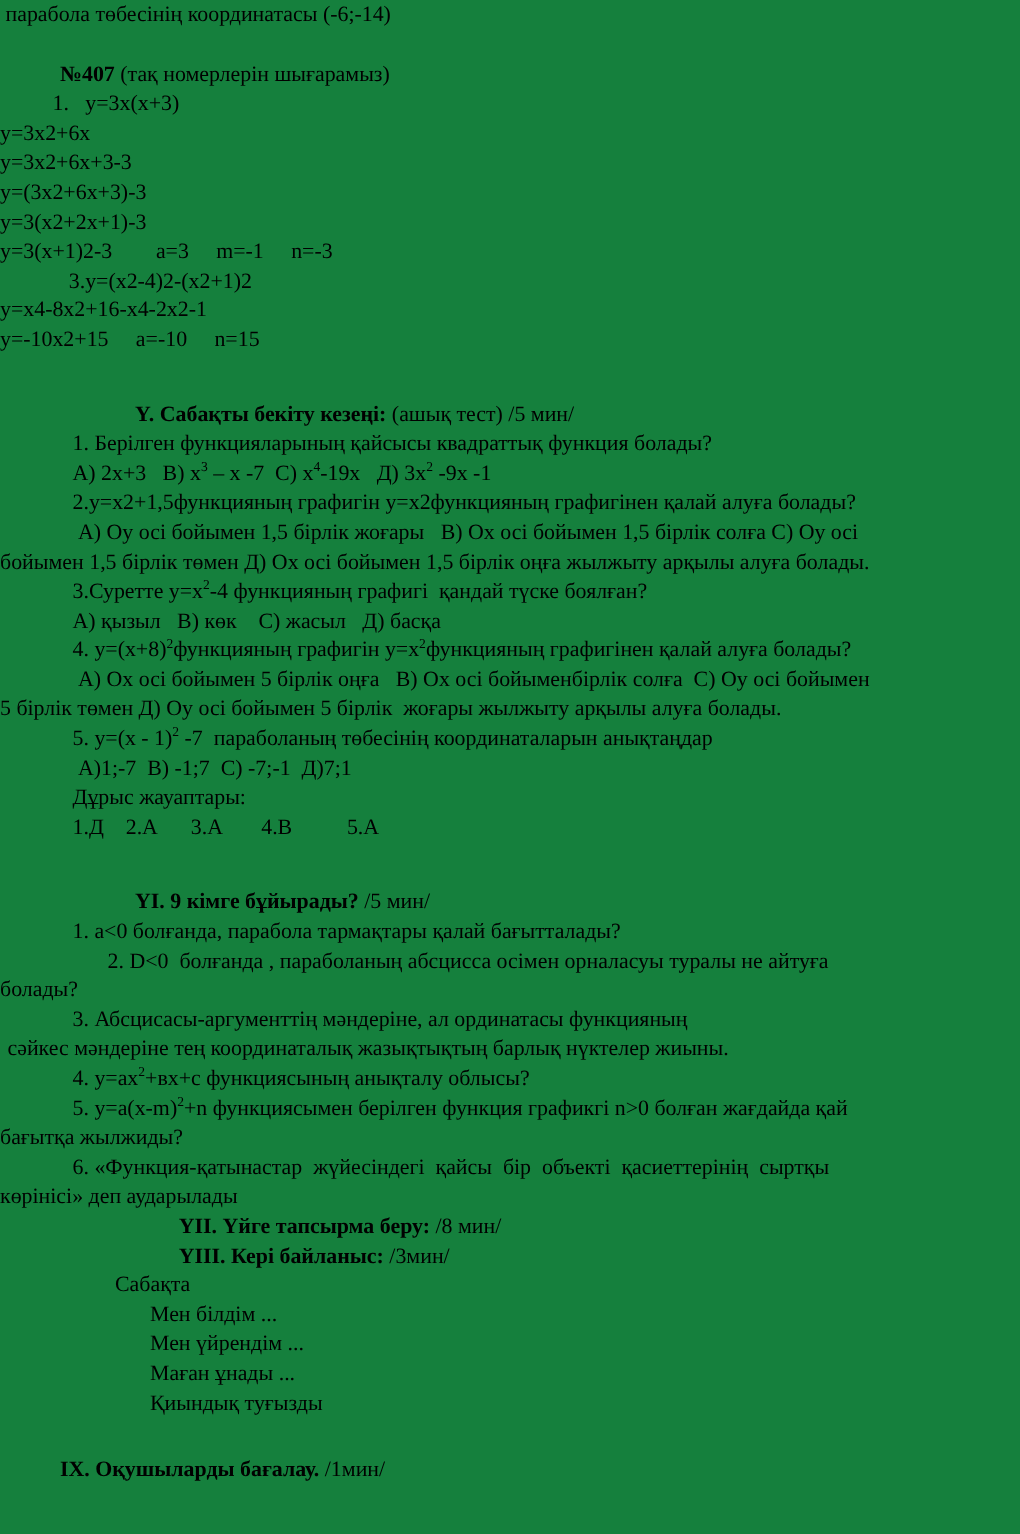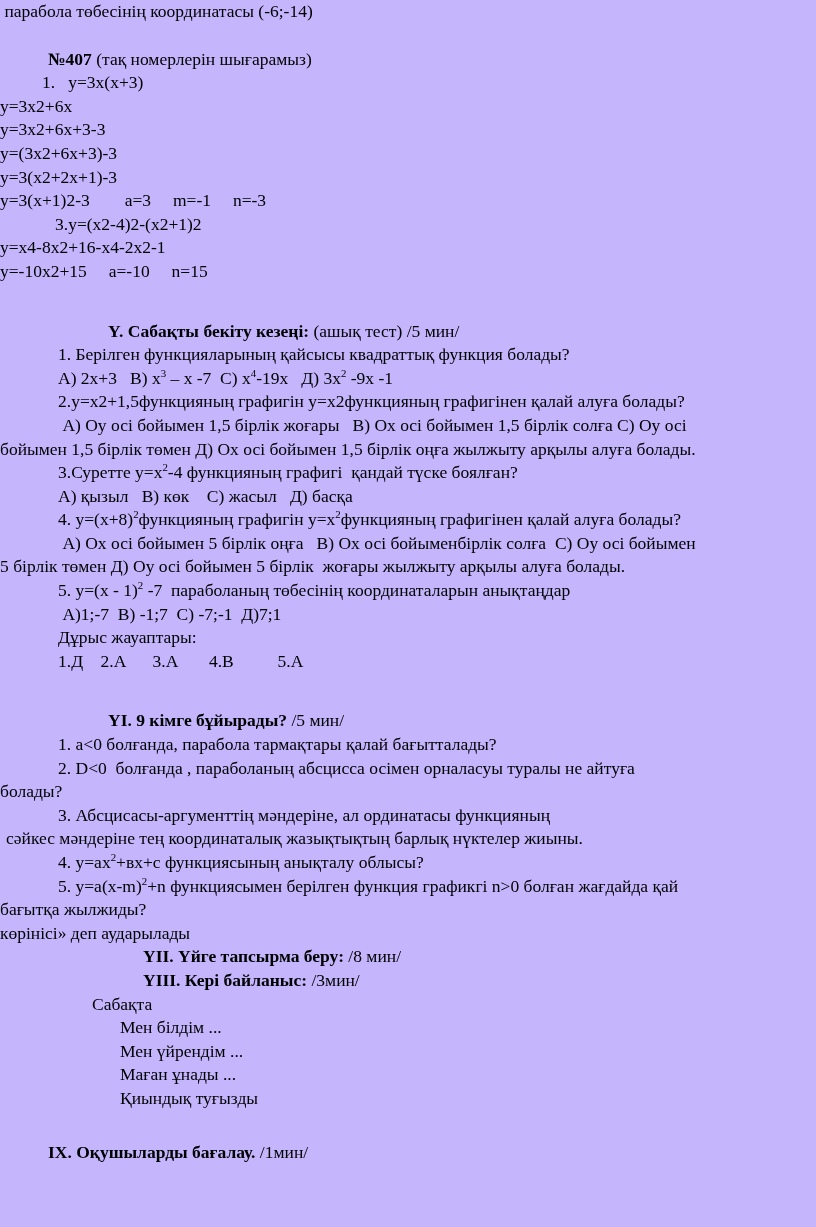--- a/index.html
+++ b/index.html
@@ -5,21 +5,21 @@
 <style>
   html, body {
     margin: 0;
     padding: 0;
     background: #ffffff;
   }
   .page {
     position: relative;
     width: 816px;
     height: 1227px;
-    background: #c4b5fd;
+    background: #15803d;
     overflow: hidden;
     font-family: "Liberation Serif", "DejaVu Serif", serif;
     color: #000000;
     font-size: 17.5px;
     line-height: 23.6px;
     -webkit-font-smoothing: antialiased;
   }
   .body-col {
     position: absolute;
     left: 0px;
@@ -108,31 +108,32 @@
 
     <p class="ln" style="padding-left:58px;">Дұрыс жауаптары:</p>
     <p class="ln" style="padding-left:58px;">1.Д    2.А      3.А       4.В          5.А</p>
 
     <div class="gap-xl"></div>
 
     <p class="ln i4"><span class="b">YI. 9 кімге бұйырады?</span><span> /5 мин/</span></p>
 
     <p class="ln" style="padding-left:58px;">1. a&lt;0 болғанда, парабола тармақтары қалай бағытталады?</p>
 
-    <p class="ln justify" style="padding-left:58px;width:684px;">2. D&lt;0  болғанда , параболаның абсцисса осімен орналасуы туралы не айтуға</p>
+    <p class="ln justify" style="padding-left:86px;width:684px;">2. D&lt;0  болғанда , параболаның абсцисса осімен орналасуы туралы не айтуға</p>
     <p class="ln i0">болады?</p>
 
     <p class="ln" style="padding-left:58px;">3. Абсцисасы-аргументтің мәндеріне, ал ординатасы функцияның</p>
     <p class="ln i1">сәйкес мәндеріне тең координаталық жазықтықтың барлық нүктелер жиыны.</p>
 
     <p class="ln" style="padding-left:58px;"><span>4. y=ax</span><sup>2</sup><span>+вx+c функциясының анықталу облысы?</span></p>
 
     <p class="ln" style="padding-left:58px;"><span>5. y=a(x-m)</span><sup>2</sup><span>+n функциясымен берілген функция графикгі n&gt;0 болған жағдайда қай</span></p>
     <p class="ln i0">бағытқа жылжиды?</p>
 
+    <p class="ln justify" style="padding-left:58px;width:816px;">6. «Функция-қатынастар  жүйесіндегі  қайсы  бір  объекті  қасиеттерінің  сыртқы</p>
     <p class="ln i0">көрінісі» деп аударылады</p>
 
     <p class="ln i5"><span class="b">YII. Үйге тапсырма беру:</span><span> /8 мин/</span></p>
 
     <p class="ln i5"><span class="b">YIII. Кері байланыс:</span><span> /3мин/</span></p>
 
     <p class="ln" style="padding-left:92px;">Сабақта</p>
 
     <p class="ln i6">Мен білдім ...</p>
     <p class="ln i6">Мен үйрендім ...</p>

